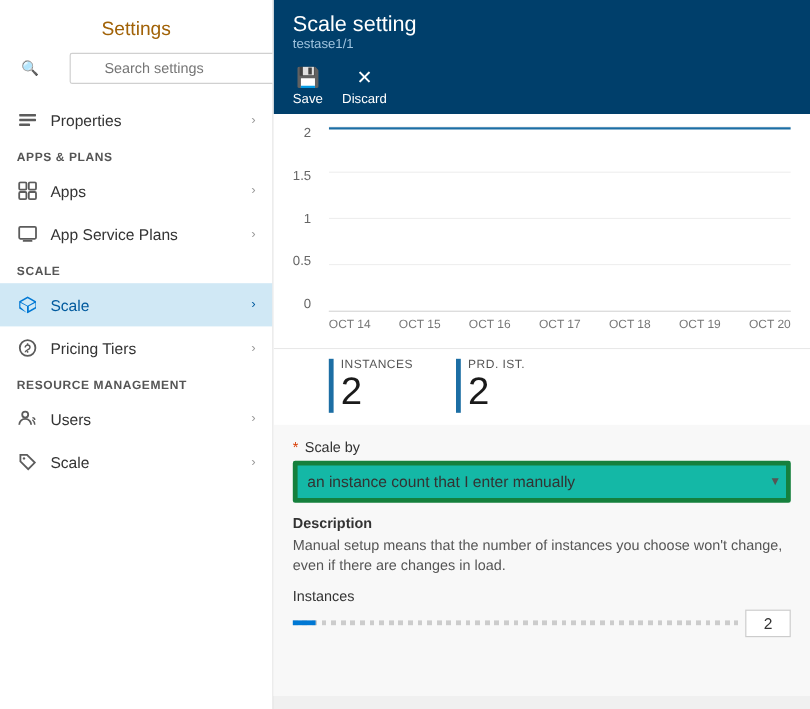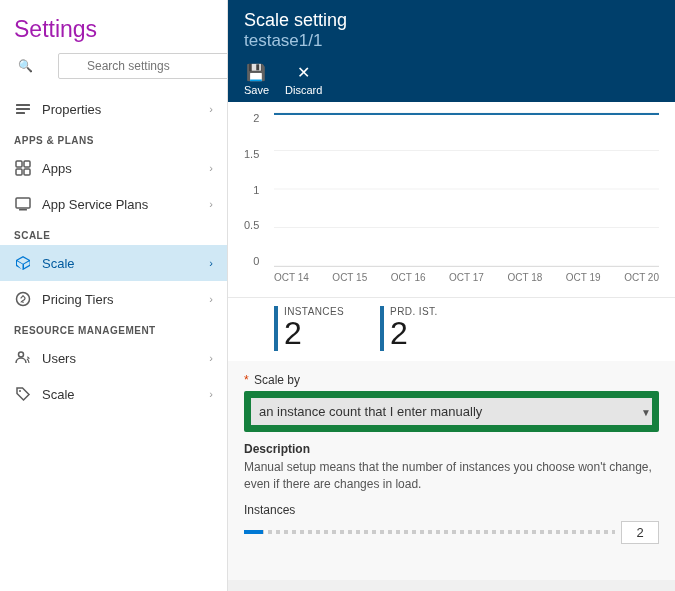--- a/index.html
+++ b/index.html
@@ -11,23 +11,24 @@
       background: #fff;
       border-right: 1px solid #e0e0e0;
       display: flex;
       flex-direction: column;
       height: 591px;
       overflow: hidden;
     }
 
     .left-header {
       padding: 16px 14px 10px;
-      font-size: 23px;
+      font-size: 16px;
       font-weight: 300;
-      color: #a21caf;
+      color: #a16207;
+      text-align: center;
     }
 
     .search-box {
       margin: 0 10px 12px;
       position: relative;
     }
     .search-box input {
       width: 100%;
       padding: 5px 10px 5px 28px;
       border: 1px solid #d0d0d0;
@@ -98,21 +99,21 @@
       background: #003f6b;
       padding: 10px 16px 0;
       color: #fff;
     }
     .right-header-title {
       font-size: 18px;
       font-weight: 300;
       color: #fff;
     }
     .right-header-subtitle {
-      font-size: 17px;
+      font-size: 11px;
       color: #a0c4df;
       margin-bottom: 6px;
     }
     .toolbar {
       display: flex;
       gap: 16px;
       padding: 6px 0 0;
     }
     .toolbar-btn {
       display: flex;
@@ -223,25 +224,25 @@
     }
     .field-label span.required { color: #d83b01; margin-right: 2px; }
     .field-label span.text { color: #333; }
 
     .select-wrapper {
       position: relative;
     }
     .select-wrapper select {
       width: 100%;
       padding: 6px 30px 6px 8px;
-      border: 7px solid #15803d;
+      border: 4px solid #15803d;
       border-radius: 2px;
       font-size: 13px;
       color: #333;
-      background: #e5e5e5;
+      background: #14b8a6;
       appearance: none;
       outline: none;
       cursor: pointer;
     }
     .select-wrapper .select-arrow {
       position: absolute;
       right: 8px;
       top: 50%;
       transform: translateY(-50%);
       pointer-events: none;

